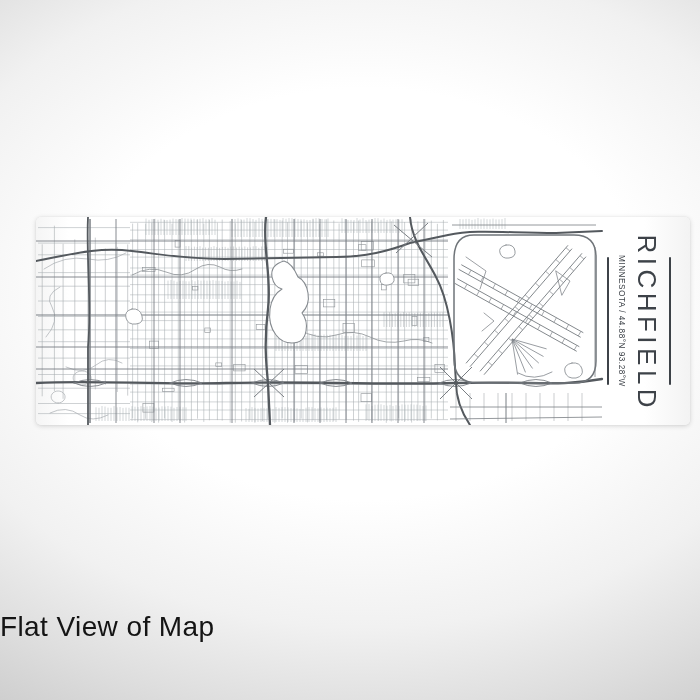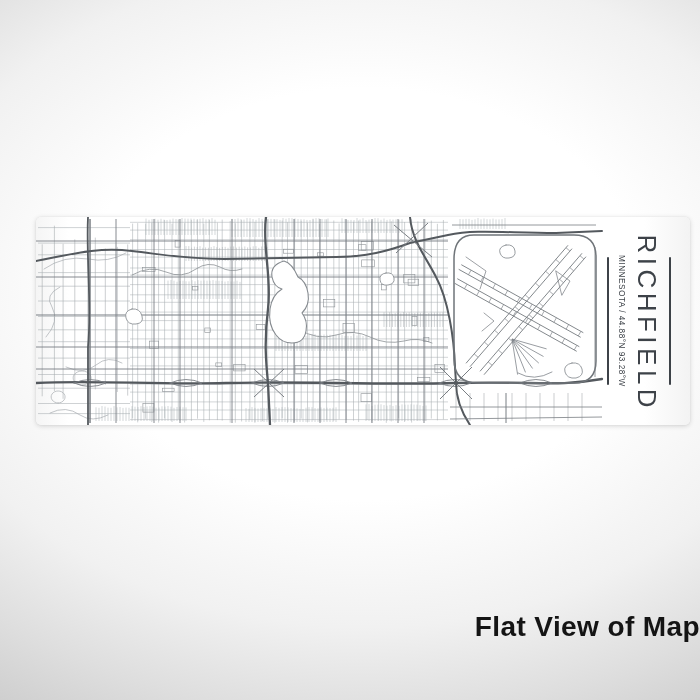--- a/index.html
+++ b/index.html
@@ -37,23 +37,23 @@
     font-size:26px;font-weight:400;letter-spacing:4.5px;text-indent:4.5px;
     white-space:nowrap;
   }
   .map-subtitle{
     margin:0 0 8px 0;
     font-size:8.5px;font-weight:400;letter-spacing:0.5px;
     white-space:nowrap;transform:scaleX(0.97);
   }
   
   .caption{
-    position:absolute;left:14px;right:0;top:611px;
-    text-align:right;
-    font-size:28px;font-weight:bold;letter-spacing:0.4px;
+    position:absolute;left:0;right:0;top:611px;
+    text-align:left;
+    font-size:28px;font-weight:normal;letter-spacing:0.4px;
   }
 </style>
 </head>
 <body>
 
 <div class="stage">
 
   <div class="panel">
     <svg id="map" class="map" width="568" height="208" viewBox="0 0 568 208">
         <line x1="96.6" y1="6.6" x2="96.6" y2="201.3" stroke="#a7acb0" stroke-width="0.55"></line>

